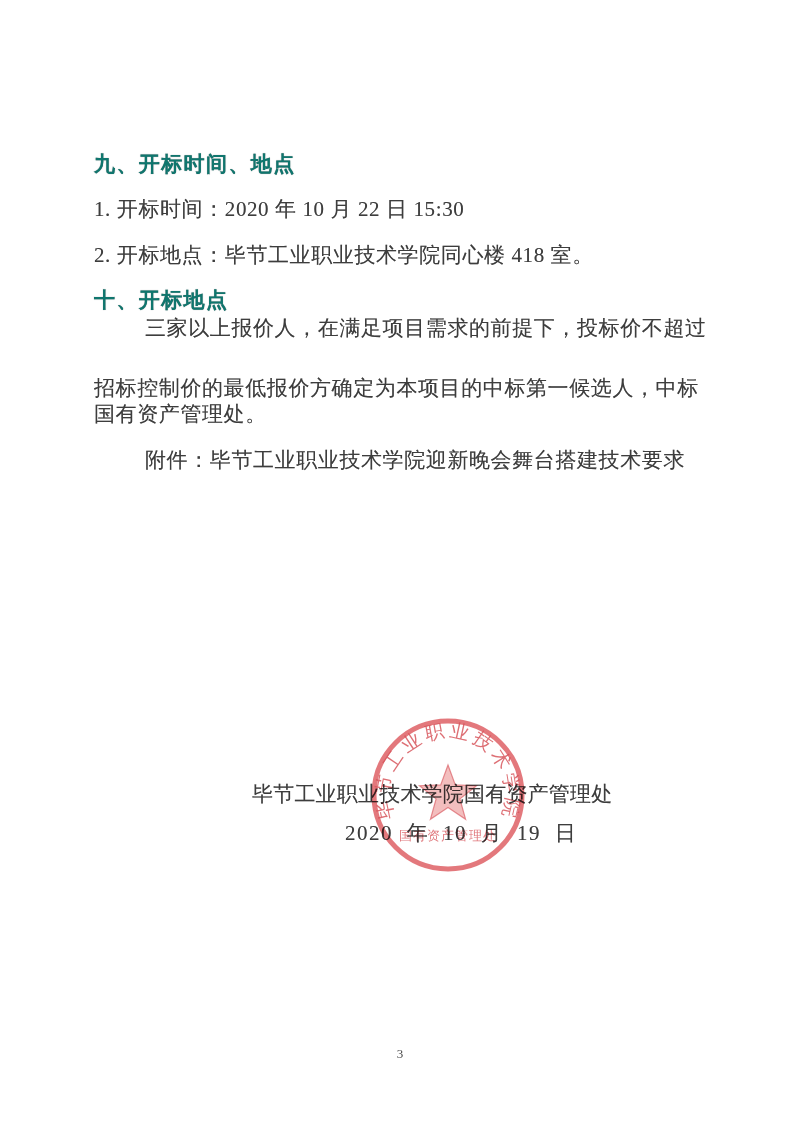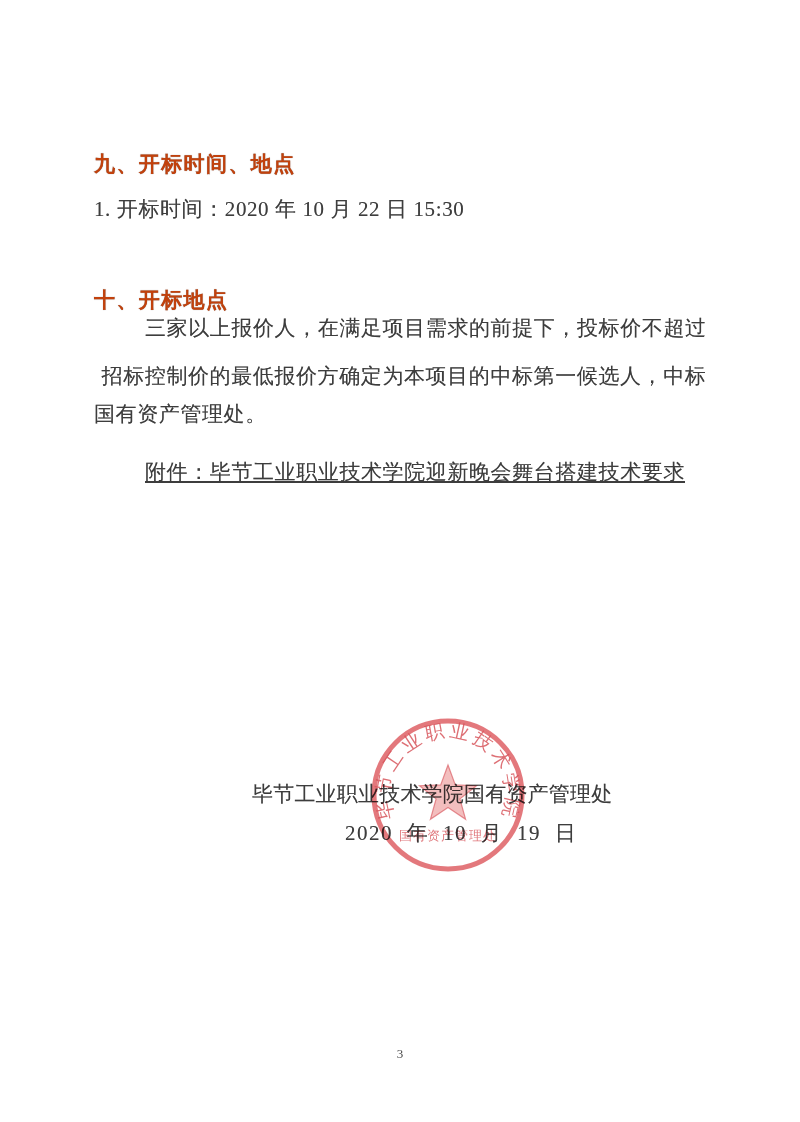--- a/index.html
+++ b/index.html
@@ -17,33 +17,33 @@
     left: 94px;
     width: 620px;
     font-size: 21px;
     line-height: 25px;
     letter-spacing: 0.6px;
     white-space: nowrap;
     text-shadow: 0 0 0.6px rgba(60,60,60,0.45);
   }
   .heading {
     font-weight: bold;
-    color: #c2410c;
+    color: #0f766e;
     letter-spacing: 1.4px;
     text-shadow: 0 0 0.8px rgba(20,20,20,0.55);
   }
   .indent { padding-left: 51px; }
   .h1   { top: 152px; }
   .it1  { top: 197px; }
   .it2  { top: 243px; }
   .h2   { top: 288px; }
   .p1   { top: 316px; }
-  .p2   { top: 364px; text-align: center; }
+  .p2   { top: 376px; }
   .p3   { top: 402px; }
-  .att  { top: 460px; text-decoration: underline; }
+  .att  { top: 448px; }
   .sig  { top: 782px; left: 252px; letter-spacing: 0.2px; }
   .date { top: 821px; left: 345px; letter-spacing: 1.5px; word-spacing: 7px; }
   .pagenum {
     position: absolute;
     top: 1046px;
     left: 0;
     width: 800px;
     text-align: center;
     font-size: 13px;
     color: #4a4a4a;
@@ -62,20 +62,21 @@
 </style>
 </head>
 <body>
 
 <div class="page">
 
   <div class="line heading h1">九、开标时间、地点</div>
 
   <div class="line it1">1. 开标时间：2020 年 10 月 22 日 15:30</div>
 
+  <div class="line it2">2. 开标地点：毕节工业职业技术学院同心楼 418 室。</div>
 
   <div class="line heading h2">十、开标地点</div>
 
   <div class="line p1 indent">三家以上报价人，在满足项目需求的前提下，投标价不超过</div>
   <div class="line p2">招标控制价的最低报价方确定为本项目的中标第一候选人，中标</div>
   <div class="line p3">国有资产管理处。</div>
 
   <div class="line att indent">附件：毕节工业职业技术学院迎新晚会舞台搭建技术要求</div>
 
   <div class="line sig">毕节工业职业技术学院国有资产管理处</div>

